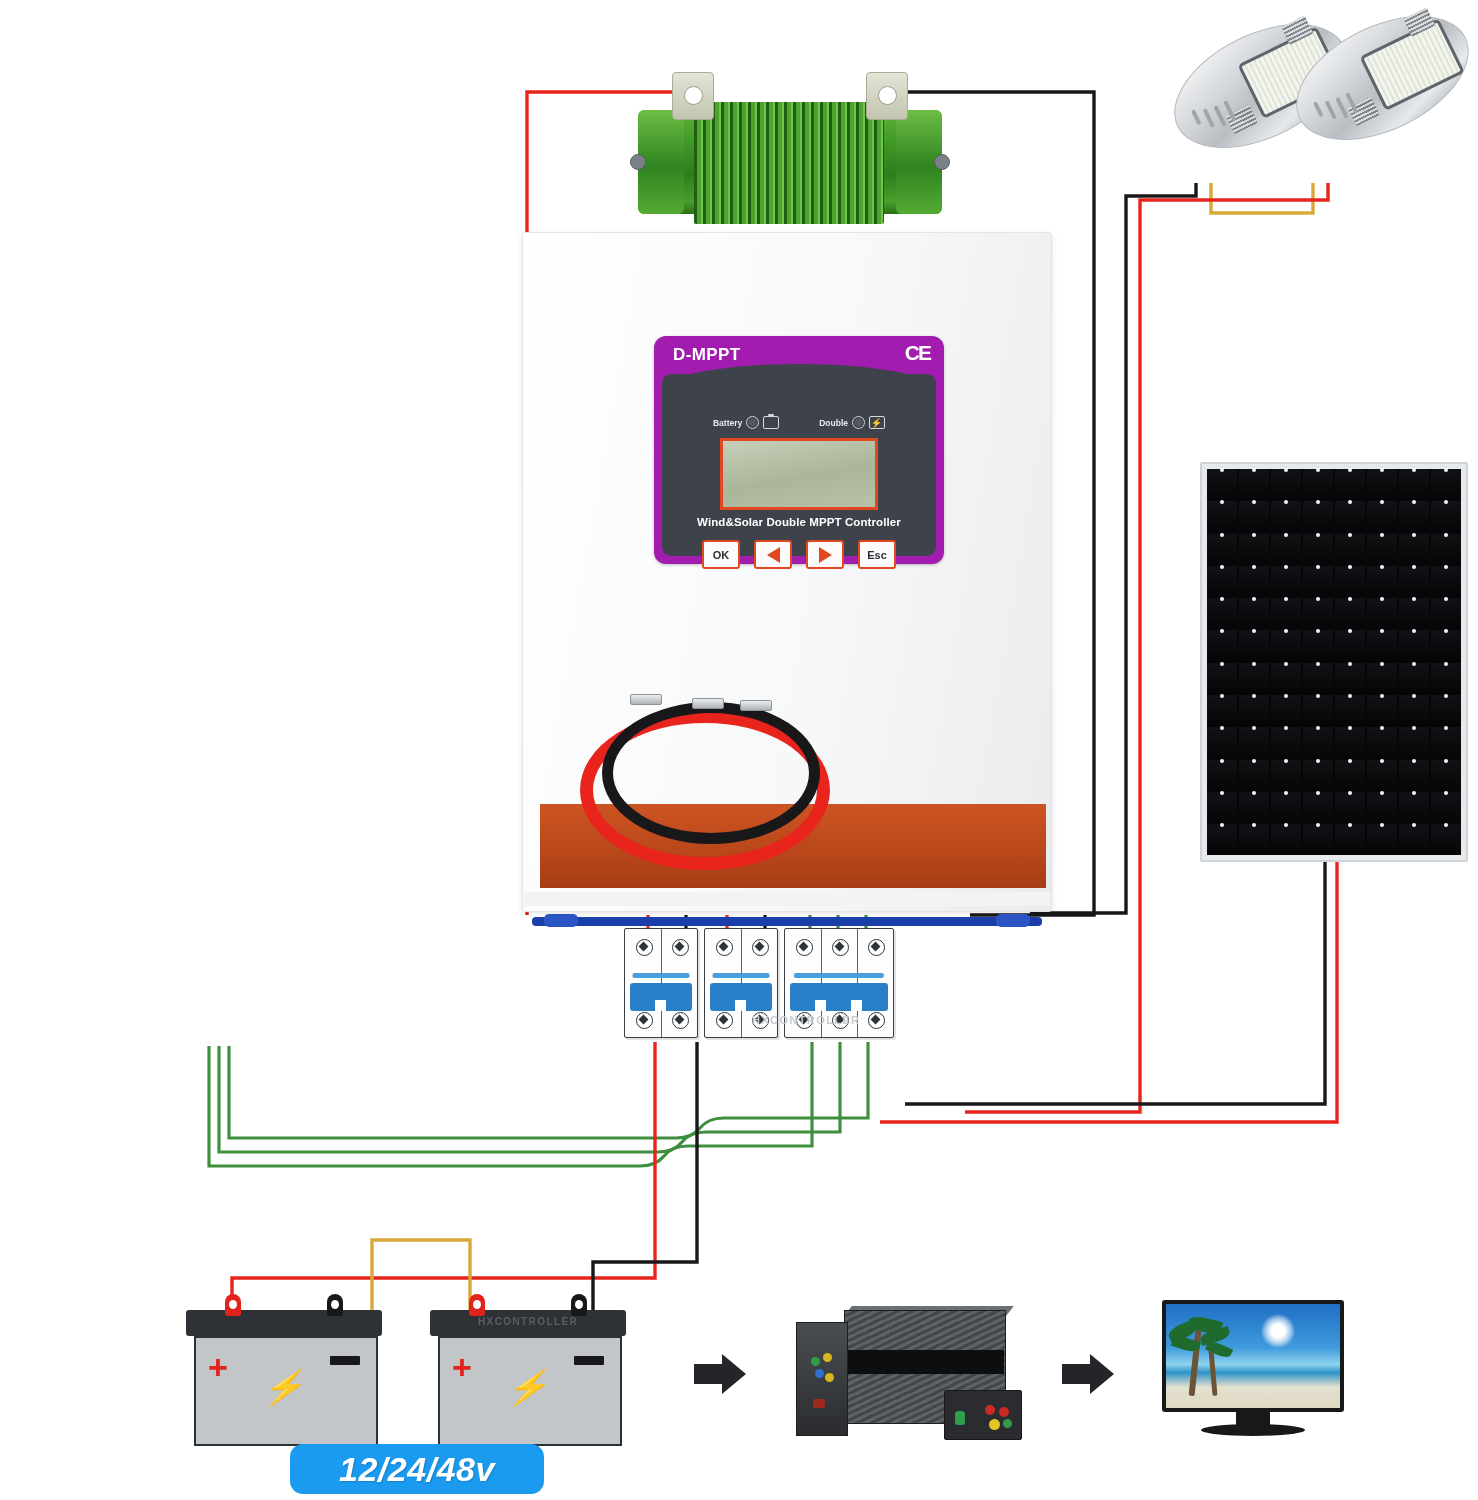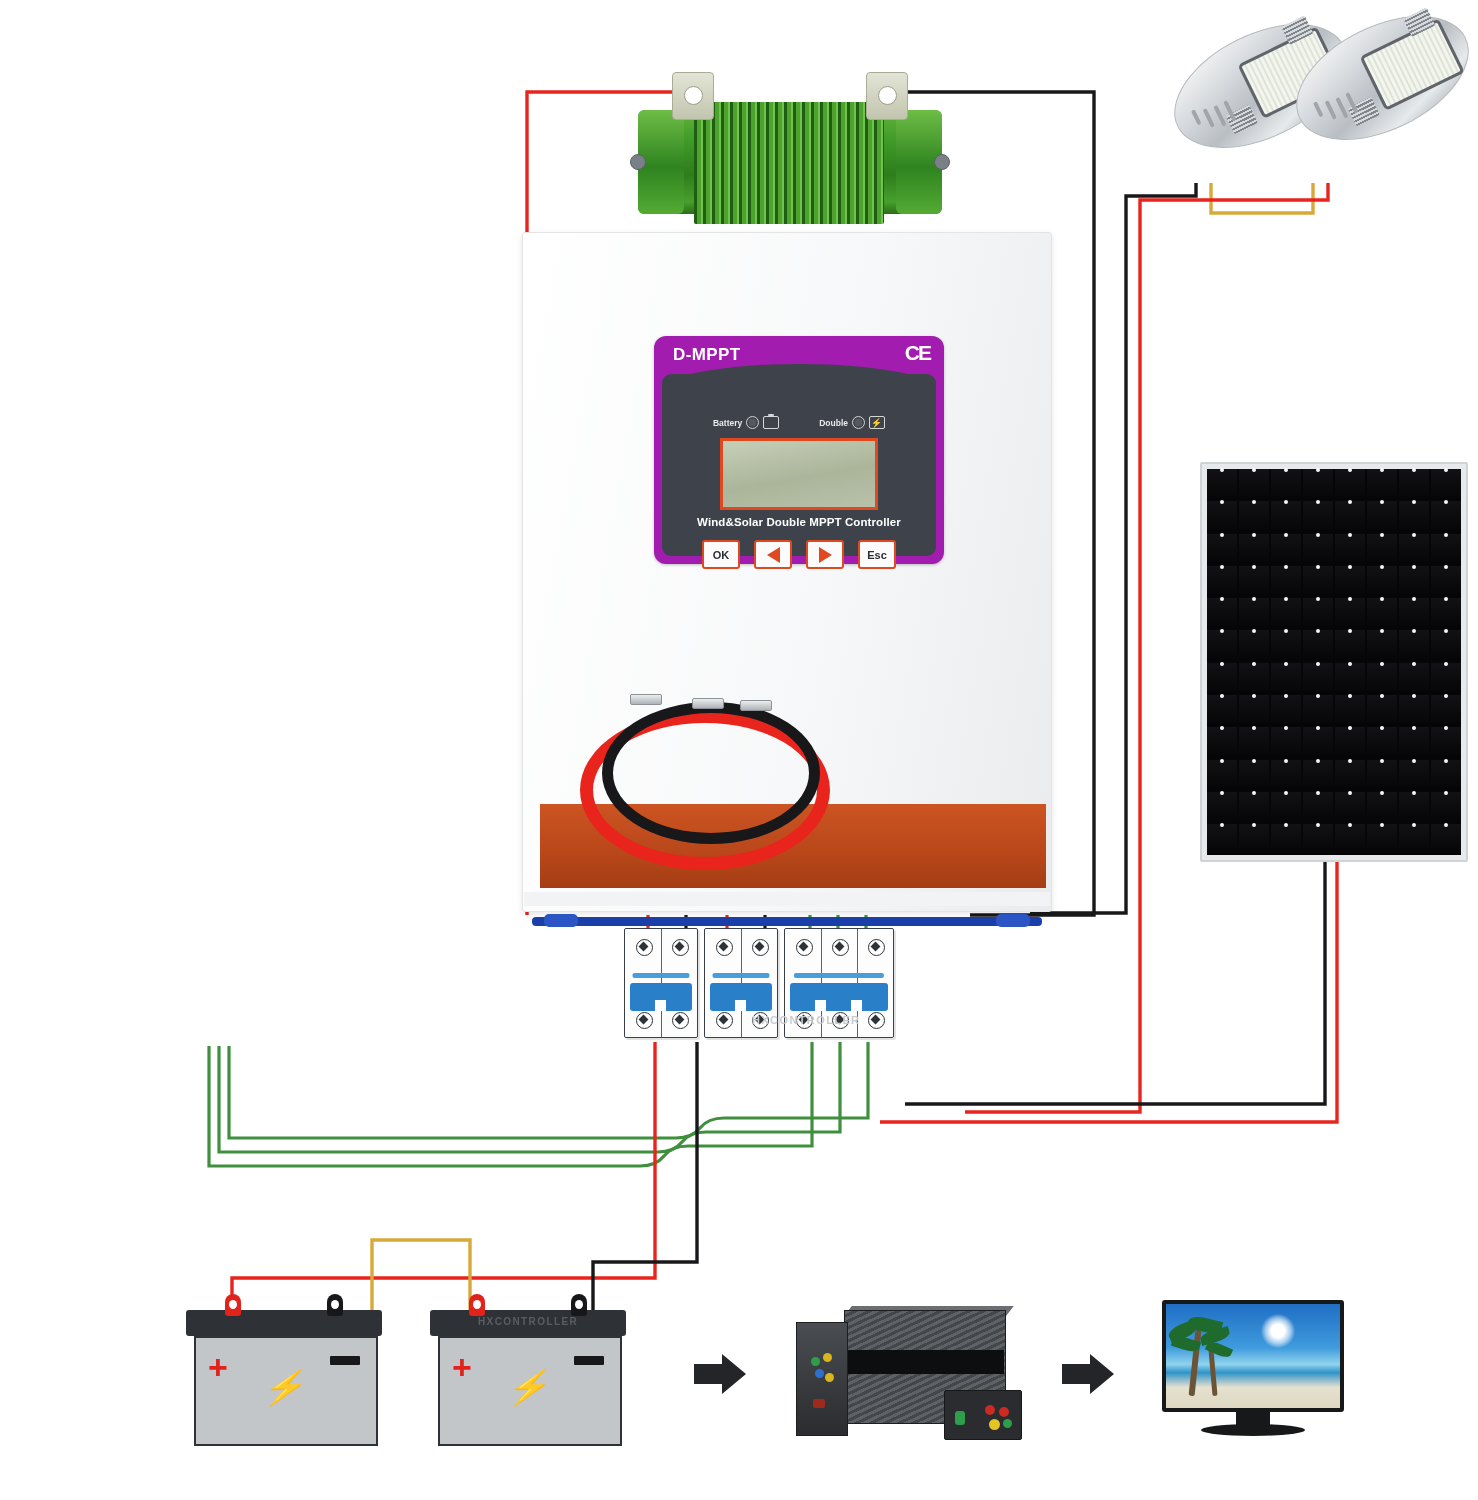--- a/index.html
+++ b/index.html
@@ -474,20 +474,23 @@
       <div class="post" style="background:#18181a;"></div>
       <div class="hole"></div>
     </div>
     <div class="bat-body"></div>
     <div class="plus">+</div>
     <div class="minus"></div>
     <div class="bolt-g">⚡</div>
     <div class="wm" style="left:48px;top:6px;font-size:10px;color:#5a5e62;">HXCONTROLLER</div>
   </div>
 
+  <div class="node" id="volt">
+    <span>12/24/48v</span>
+  </div>
 
   <div class="inv-arrow" style="position:absolute;left:694px;top:1352px;">
     <div class="arw"></div>
   </div>
   <div class="tv-arrow" style="position:absolute;left:1062px;top:1352px;">
     <div class="arw"></div>
   </div>
 
   <div class="node" id="inverter">
     <div class="inv-top"></div>

